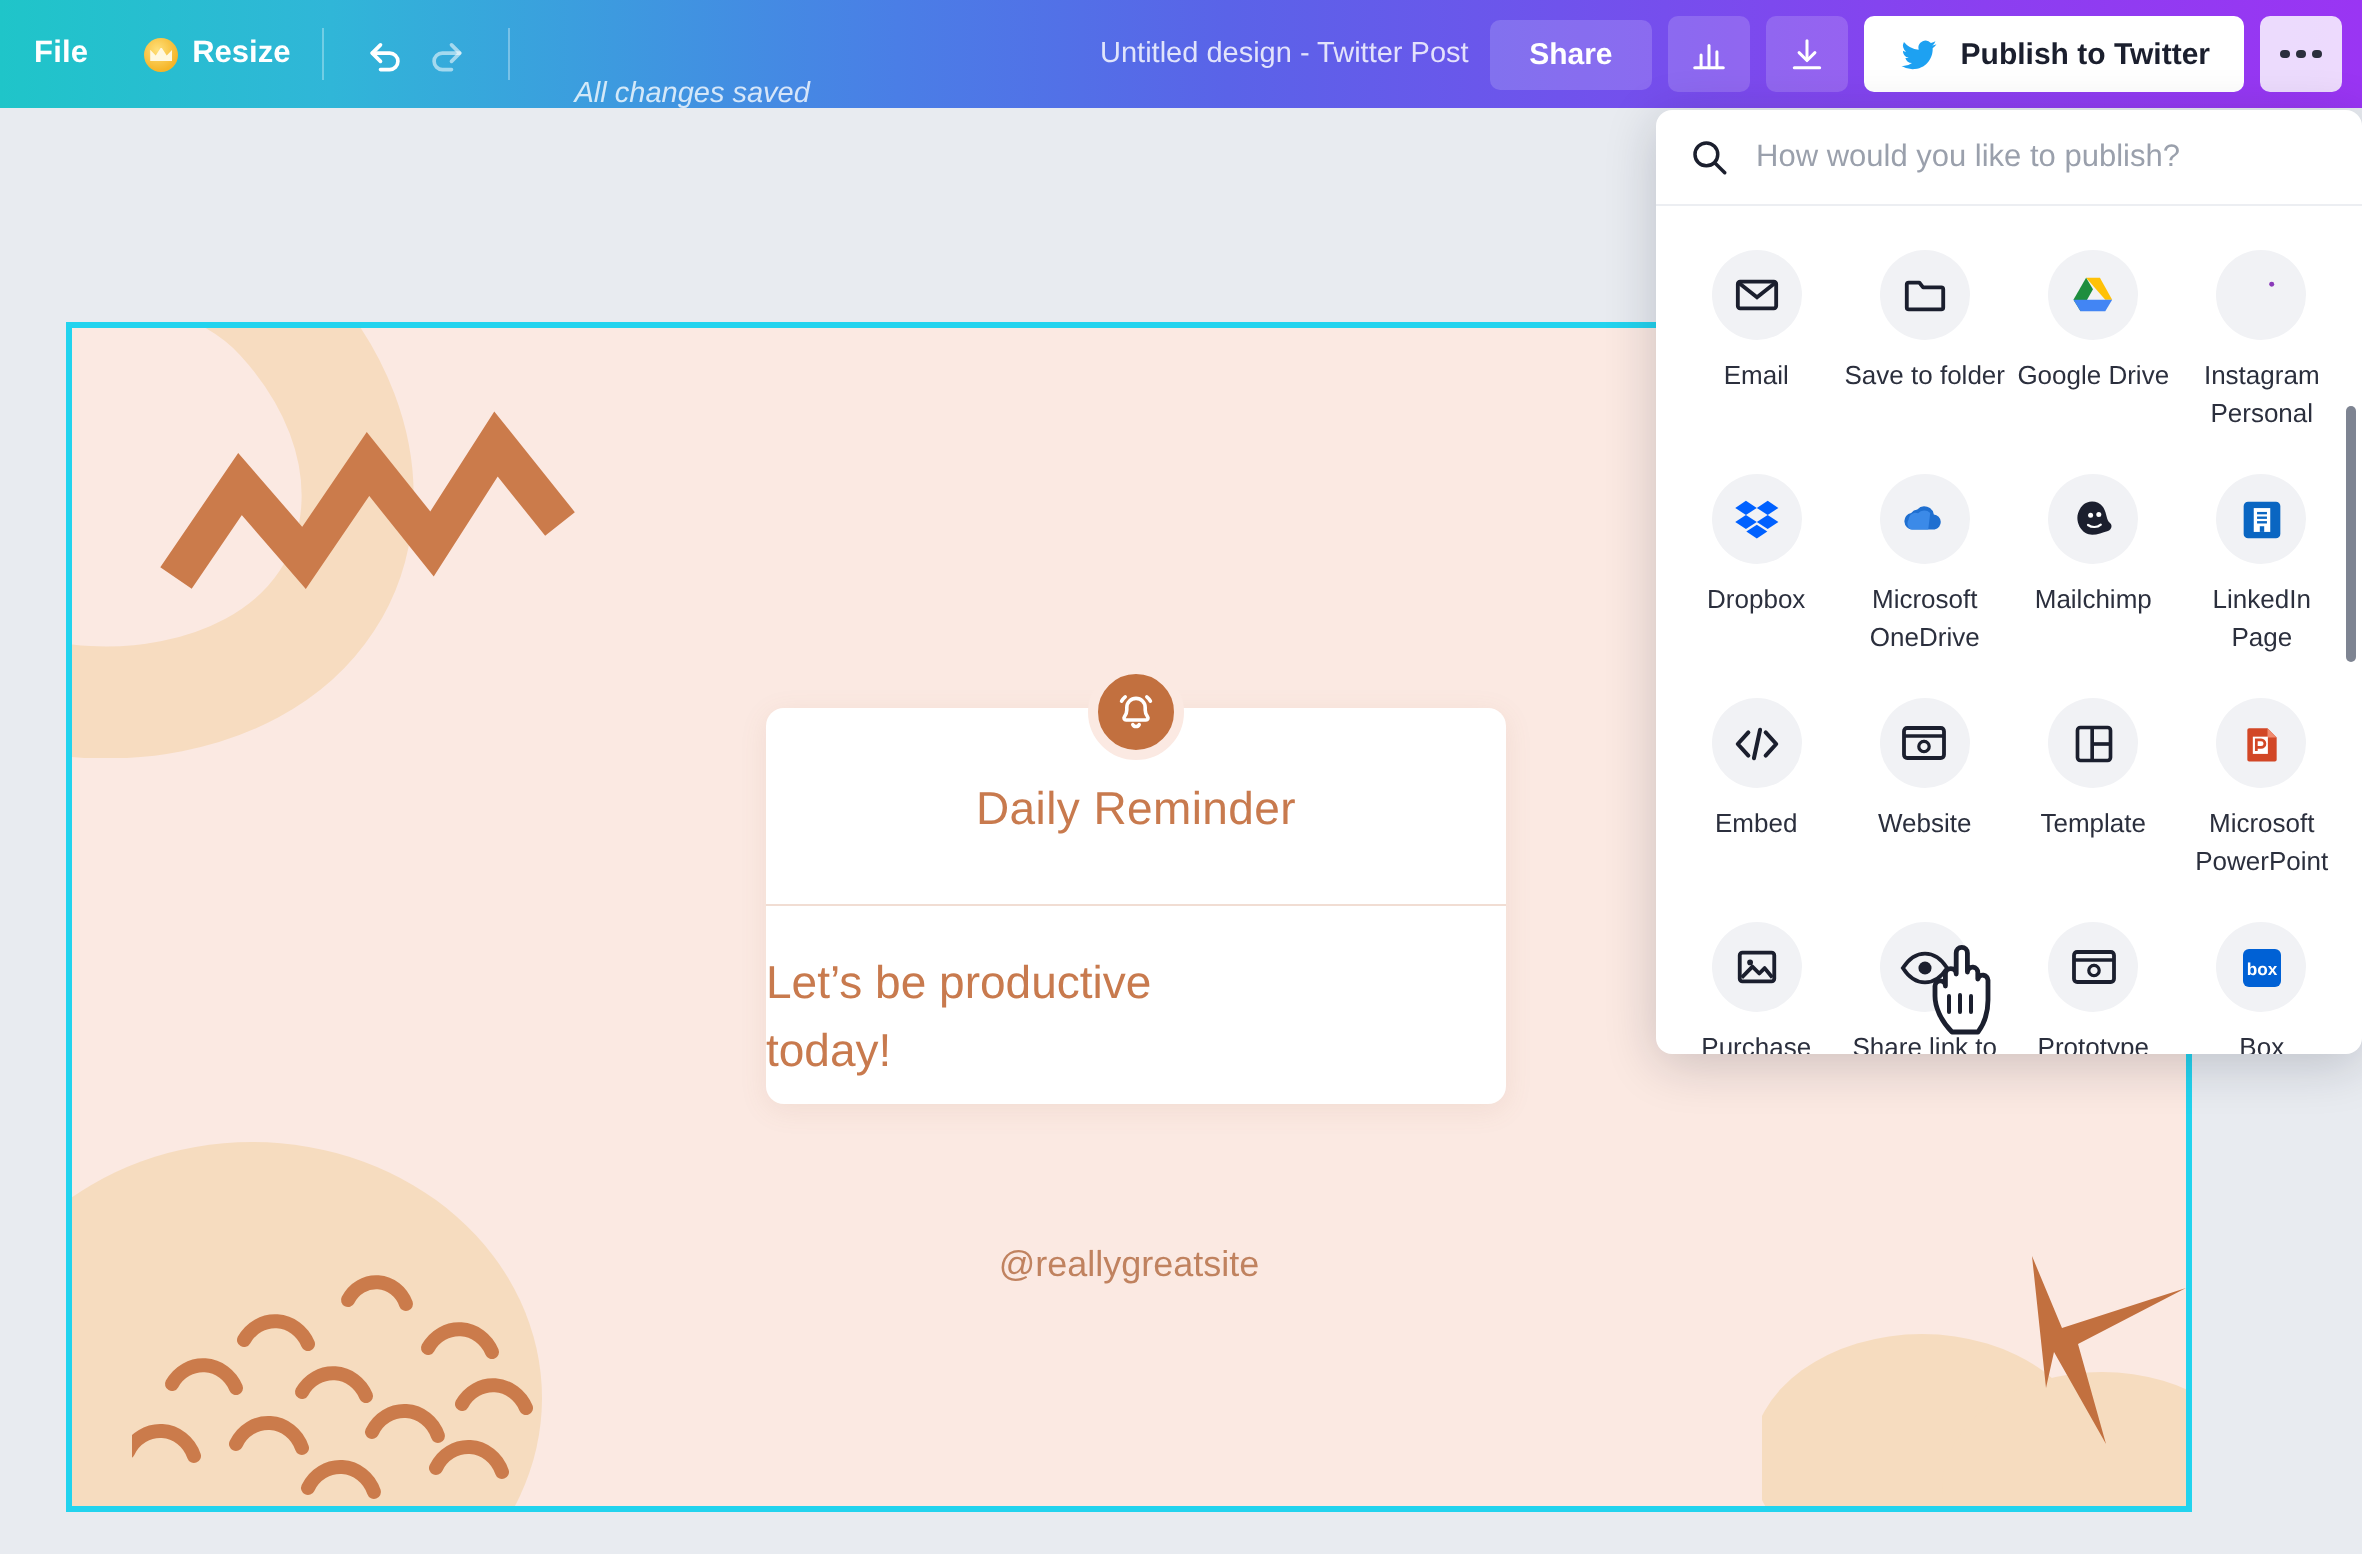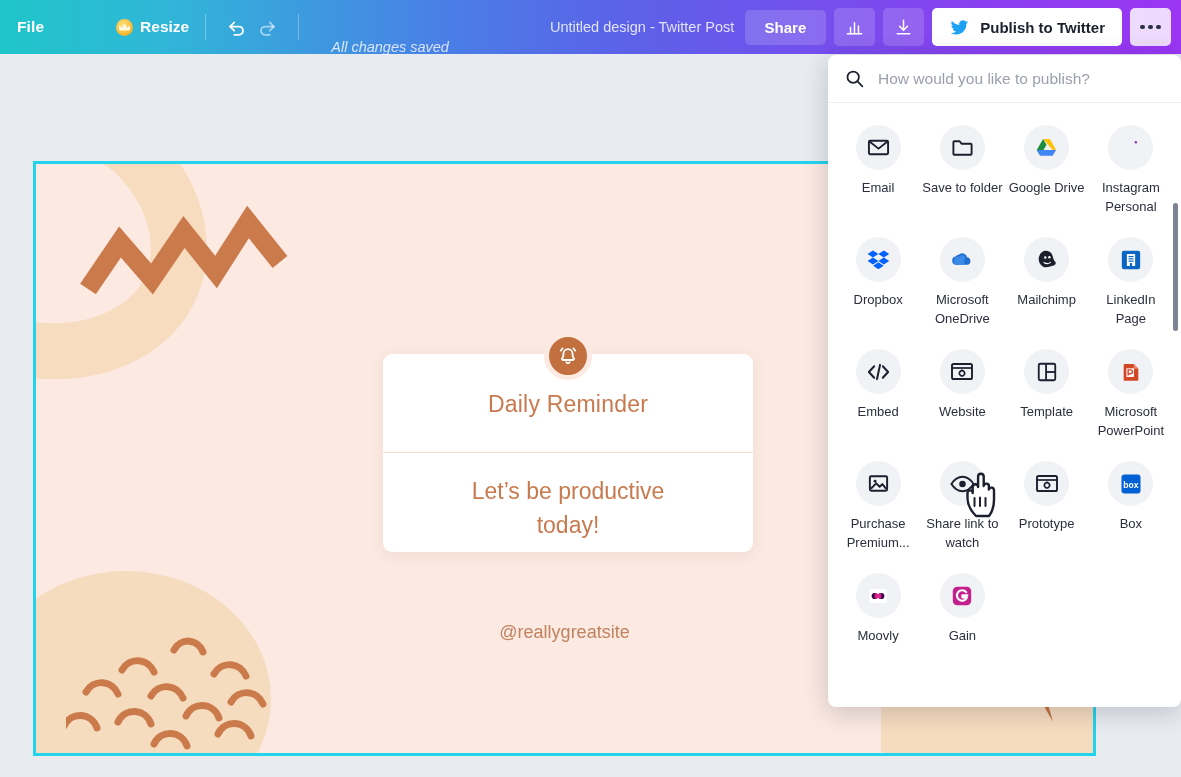--- a/index.html
+++ b/index.html
@@ -17,21 +17,21 @@
     background: linear-gradient(90deg, #1fc5c9 0%, #30b6d8 14%, #4a7ee6 38%,
                 #5a63e8 52%, #6f53ec 66%, #8b3ff0 84%, #9a35f3 100%);
     display: flex; align-items: center;
   }
   .tb-file {
     color: #fff; font-size: 15.5px; font-weight: 700;
     margin-left: 17px; letter-spacing: .1px; cursor: pointer;
   }
   .tb-resize {
     display: flex; align-items: center; gap: 7px;
-    margin-left: 44px; color: #fff; font-size: 15.5px; font-weight: 700;
+    color: #fff; font-size: 15.5px; font-weight: 700;
     cursor: pointer;
     padding-left: 28px;
   }
   .crown {
     width: 17px; height: 17px; border-radius: 50%;
     background: radial-gradient(circle at 40% 35%, #ffe07a, #f5b528 70%);
     display: inline-block; position: relative;
   }
   .crown::after {
     content: ""; position: absolute; left: 3px; top: 5px;
@@ -124,38 +124,38 @@
   }
   .card-title {
     text-align: center; color: #c87a4e;
     font-size: 23px; font-weight: 400; padding-top: 37px;
     letter-spacing: .2px;
   }
   .card-rule {
     width: 100%; height: 1px; background: #f1ddd3; margin-top: 34px;
   }
   .card-sub {
-    text-align: center; color: #c87a4e; font-size: 23px;
+    text-align: left; color: #c87a4e; font-size: 23px;
     line-height: 34px; padding-top: 21px;
   }
   .bell-circle {
     position: absolute; left: 50%; top: -22px; transform: translateX(-50%);
     width: 48px; height: 48px; border-radius: 50%;
     background: #c2703f; border: 5px solid #fbe9e2;
     display: flex; align-items: center; justify-content: center;
   }
   .handle {
     position: absolute; left: 0; right: 0; top: 458px;
     text-align: center; color: #c0825f; font-size: 18px;
   }
 
   
   .dropdown {
     position: absolute; left: 828px; top: 55px;
-    width: 353px; height: 652px;
+    width: 353px; height: 472px;
     background: #fff; border-radius: 8px;
     box-shadow: 0 5px 26px rgba(20,25,45,.20);
     overflow: hidden;
   }
   .dd-search {
     height: 48px; display: flex; align-items: center;
     gap: 13px; padding: 0 16px; border-bottom: 1px solid #eceef2;
   }
   .dd-search input {
     border: none; outline: none; flex: 1;

